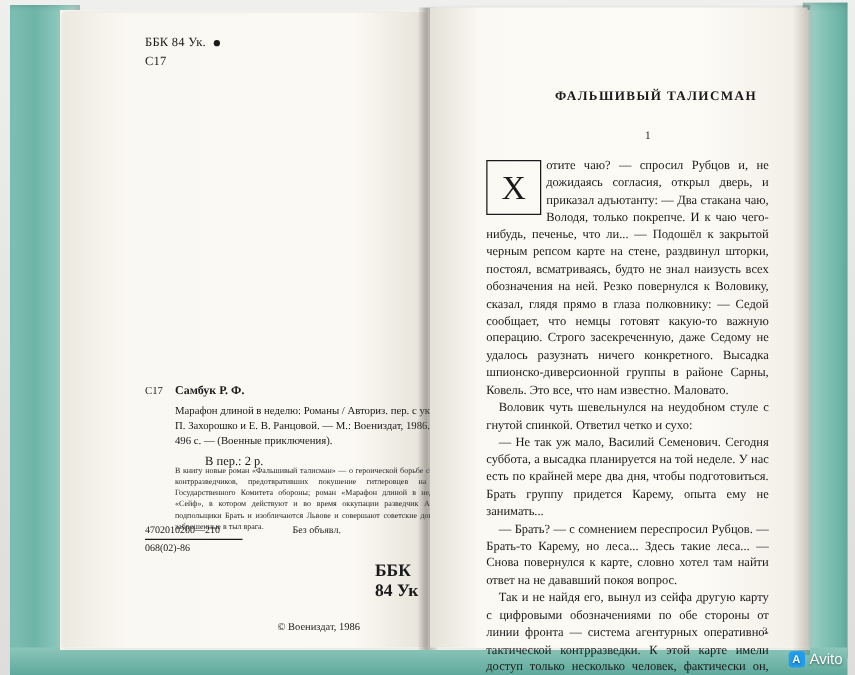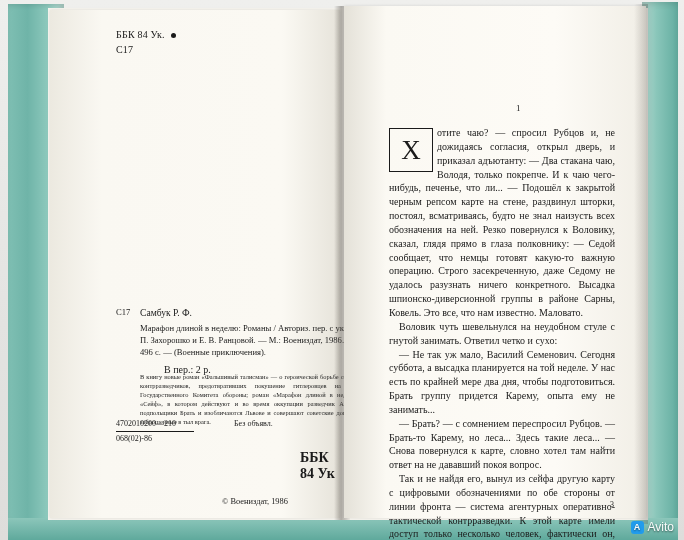--- a/index.html
+++ b/index.html
@@ -122,21 +122,21 @@
     gap: 8px;
   }
   .cip .cip-code {
     width: 16px;
     flex: none;
   }
   .cip .cip-body {
     flex: 1;
   }
   .cip .author {
-    font-weight: normal;
+    font-weight: bold;
     font-size: 9.6px;
     display: block;
     margin-bottom: 2px;
   }
   .cip .binding {
     margin-top: 5px;
     padding-left: 24px;
     font-size: 10px;
   }
   .annot {
@@ -317,27 +317,28 @@
     </div>
 
     <div class="bbk-foot">ББК 84 Ук</div>
     <div class="copyright">© Воениздат, 1986</div>
   </div>
 
   <div class="gutter"></div>
 
   <div class="page-right"></div>
 
+  <div class="chapter-title text">ФАЛЬШИВЫЙ ТАЛИСМАН</div>
   <div class="section-num text">1</div>
   <div class="dropcap text">Х</div>
 
   <div class="body-text text">
     <div class="cap-spacer"></div>
     <p class="first">отите чаю? — спросил Рубцов и, не дожидаясь согласия, открыл дверь, и приказал адъютанту: — Два стакана чаю, Володя, только покрепче. И к чаю чего-нибудь, печенье, что ли... — Подошёл к закрытой черным репсом карте на стене, раздвинул шторки, постоял, всматриваясь, будто не знал наизусть всех обозначения на ней. Резко повернулся к Воловику, сказал, глядя прямо в глаза полковнику: — Седой сообщает, что немцы готовят какую-то важную операцию. Строго засекреченную, даже Седому не удалось разузнать ничего конкретного. Высадка шпионско-диверсионной группы в районе Сарны, Ковель. Это все, что нам известно. Маловато.</p>
-    <p>Воловик чуть шевельнулся на неудобном стуле с гнутой занимать. Ответил четко и сухо:</p>
+    <p>Воловик чуть шевельнулся на неудобном стуле с гнутой спинкой. Ответил четко и сухо:</p>
     <p>— Не так уж мало, Василий Семенович. Сегодня суббота, а высадка планируется на той неделе. У нас есть по крайней мере два дня, чтобы подготовиться. Брать группу придется Карему, опыта ему не занимать...</p>
     <p>— Брать? — с сомнением переспросил Рубцов. — Брать-то Карему, но леса... Здесь такие леса... — Снова повернулся к карте, словно хотел там найти ответ на не дававший покоя вопрос.</p>
     <p>Так и не найдя его, вынул из сейфа другую карту с цифровыми обозначениями по обе стороны от линии фронта — система агентурных оперативно-тактической контрразведки. К этой карте имели доступ только несколько человек, фактически он, генерал Рубцов, и его заместитель полковник Воловик, ну, еще два-три представителя командования, и все.</p>
   </div>
 
   <div class="folio text">3</div>
 
   <div class="edge-shadow-right"></div>
 
   <div class="watermark">

